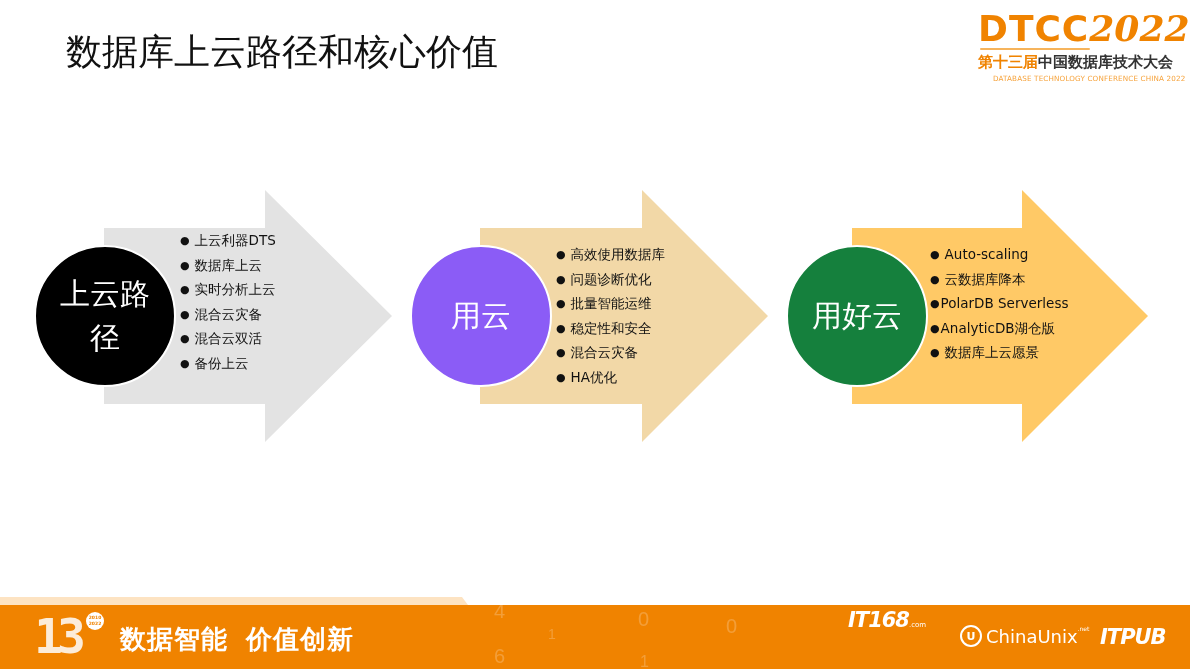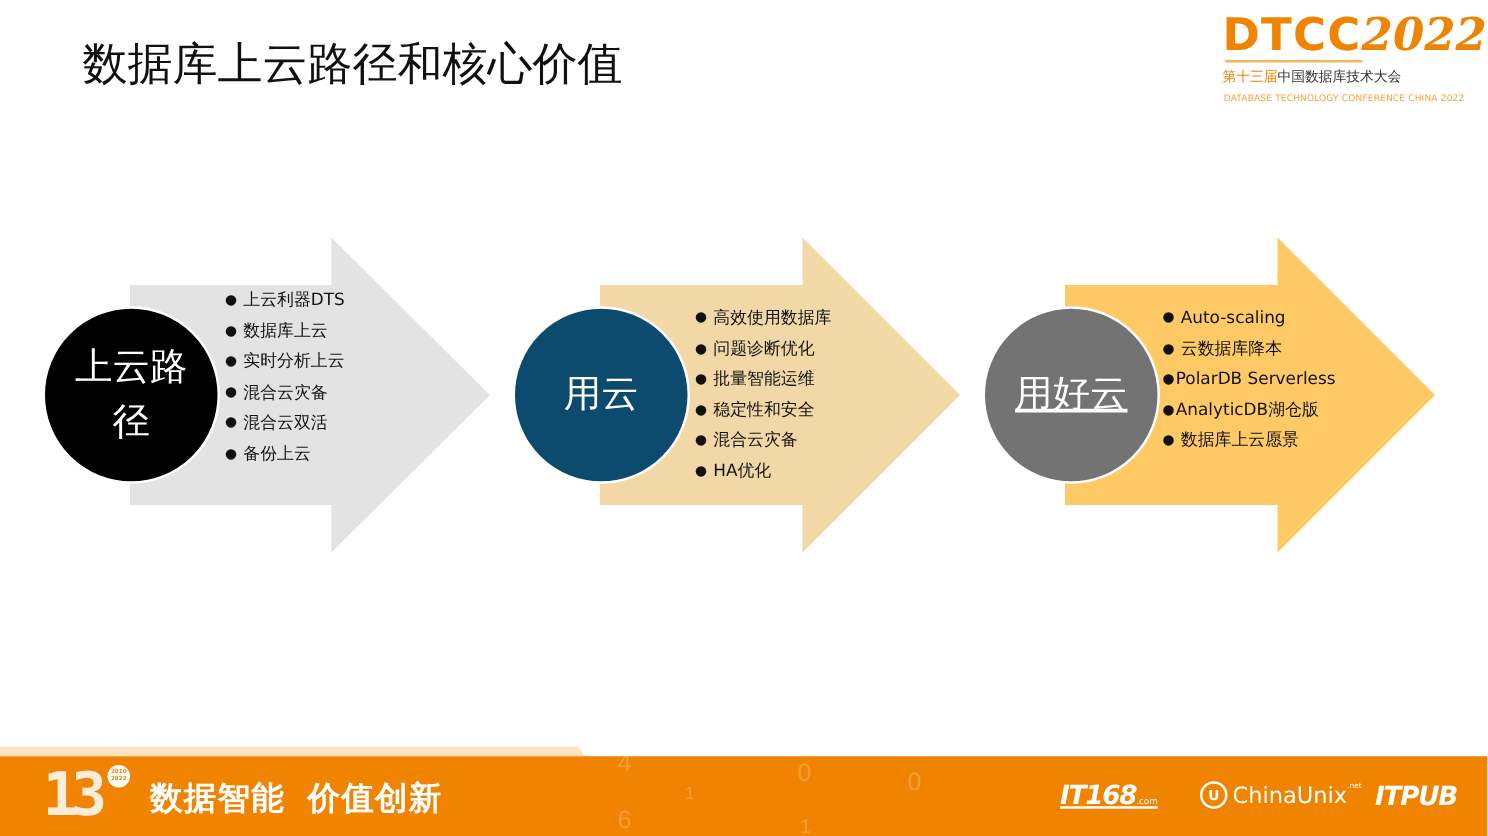--- a/index.html
+++ b/index.html
@@ -19,27 +19,27 @@
     position: absolute; left: 0; top: 0; font-size: 36px; font-weight: bold;
     color: #f08300; letter-spacing: 0px; line-height: 40px; white-space: nowrap;
   }
   .logo-main .dtcc { letter-spacing: 1px; }
   .logo-main .year { font-family: "DejaVu Serif", serif; font-style: italic; }
   .logo-underline {
     position: absolute; left: 2px; top: 40px; width: 110px; height: 2px;
     background: #f6b45c; border-radius: 2px;
   }
   .logo-sub {
-    position: absolute; left: 0; top: 45px; font-size: 11px; font-weight: normal;
+    position: absolute; left: 0; top: 45px; font-size: 15px; font-weight: bold;
     white-space: nowrap; line-height: 18px;
   }
   .logo-sub .accent { color: #f08300; }
   .logo-sub .dark { color: #333333; }
   .logo-en {
-    position: absolute; left: 1px; top: 66px; font-size: 7.2px; color: #f6a23a;
+    position: absolute; left: 15px; top: 66px; font-size: 7.2px; color: #f6a23a;
     white-space: nowrap; letter-spacing: 0.15px;
   }
   
   .diagram { position: absolute; left: 0; top: 0; width: 1190px; height: 669px; }
   .circle {
     position: absolute; width: 142px; height: 142px; border-radius: 50%;
     border: 2px solid #ffffff; box-sizing: border-box;
     display: flex; align-items: center; justify-content: center; text-align: center;
     color: #ffffff; font-size: 30px; line-height: 46px;
   }
@@ -76,21 +76,21 @@
     color: #ffffff; white-space: nowrap; line-height: 34px; letter-spacing: 1px;
   }
   .slogan .gap { display: inline-block; width: 18px; }
   .deco-digit {
     position: absolute; color: rgba(255,255,255,0.22); font-size: 20px;
     font-family: "Liberation Sans", sans-serif;
   }
   .partner {
     position: absolute; color: #ffffff; font-weight: bold; white-space: nowrap;
   }
-  .it168 { left: 848px; top: 624px; font-size: 21px; font-style: italic; letter-spacing: -1px; text-decoration: underline; }
+  .it168 { left: 848px; top: 608px; font-size: 21px; font-style: italic; letter-spacing: -1px; }
   .it168 .com { font-size: 7px; font-style: normal; font-weight: normal; letter-spacing: 0; }
   .chinaunix { left: 960px; top: 625px; font-size: 18px; font-weight: normal; display: flex; align-items: center; }
   .cu-icon {
     width: 22px; height: 22px; border-radius: 50%; border: 2.5px solid #ffffff; box-sizing: border-box;
     display: inline-flex; align-items: center; justify-content: center; font-size: 11px; font-weight: bold;
     margin-right: 4px;
   }
   .cu-net { font-size: 6px; position: relative; top: -8px; }
   .itpub { left: 1100px; top: 625px; font-size: 21px; font-style: italic; letter-spacing: -1px; }
 </style>
@@ -122,33 +122,33 @@
 </div>
 <ul class="list" style="left:180px; top:228px;">
   <li><span class="bullet">●</span><span>上云利器DTS</span></li>
   <li><span class="bullet">●</span><span>数据库上云</span></li>
   <li><span class="bullet">●</span><span>实时分析上云</span></li>
   <li><span class="bullet">●</span><span>混合云灾备</span></li>
   <li><span class="bullet">●</span><span>混合云双活</span></li>
   <li><span class="bullet">●</span><span>备份上云</span></li>
 </ul>
 
-<div class="circle" style="left:410px; top:245px; background:#0c4a6e;">
+<div class="circle" style="left:410px; top:245px; background:#8b5cf6;">
   <span>用云</span>
 </div>
 <ul class="list" style="left:556px; top:242px;">
   <li><span class="bullet">●</span><span>高效使用数据库</span></li>
   <li><span class="bullet">●</span><span>问题诊断优化</span></li>
   <li><span class="bullet">●</span><span>批量智能运维</span></li>
   <li><span class="bullet">●</span><span>稳定性和安全</span></li>
   <li><span class="bullet">●</span><span>混合云灾备</span></li>
   <li><span class="bullet">●</span><span>HA优化</span></li>
 </ul>
 
-<div class="circle" style="left:786px; top:245px; background:#737373;text-decoration:underline;">
+<div class="circle" style="left:786px; top:245px; background:#15803d;">
   <span>用好云</span>
 </div>
 <ul class="list" style="left:930px; top:242px;">
   <li><span class="bullet">●</span><span>Auto-scaling</span></li>
   <li><span class="bullet">●</span><span>云数据库降本</span></li>
   <li><span class="bullet tight">●</span><span>PolarDB Serverless</span></li>
   <li><span class="bullet tight">●</span><span>AnalyticDB湖仓版</span></li>
   <li><span class="bullet">●</span><span>数据库上云愿景</span></li>
 </ul>
 

